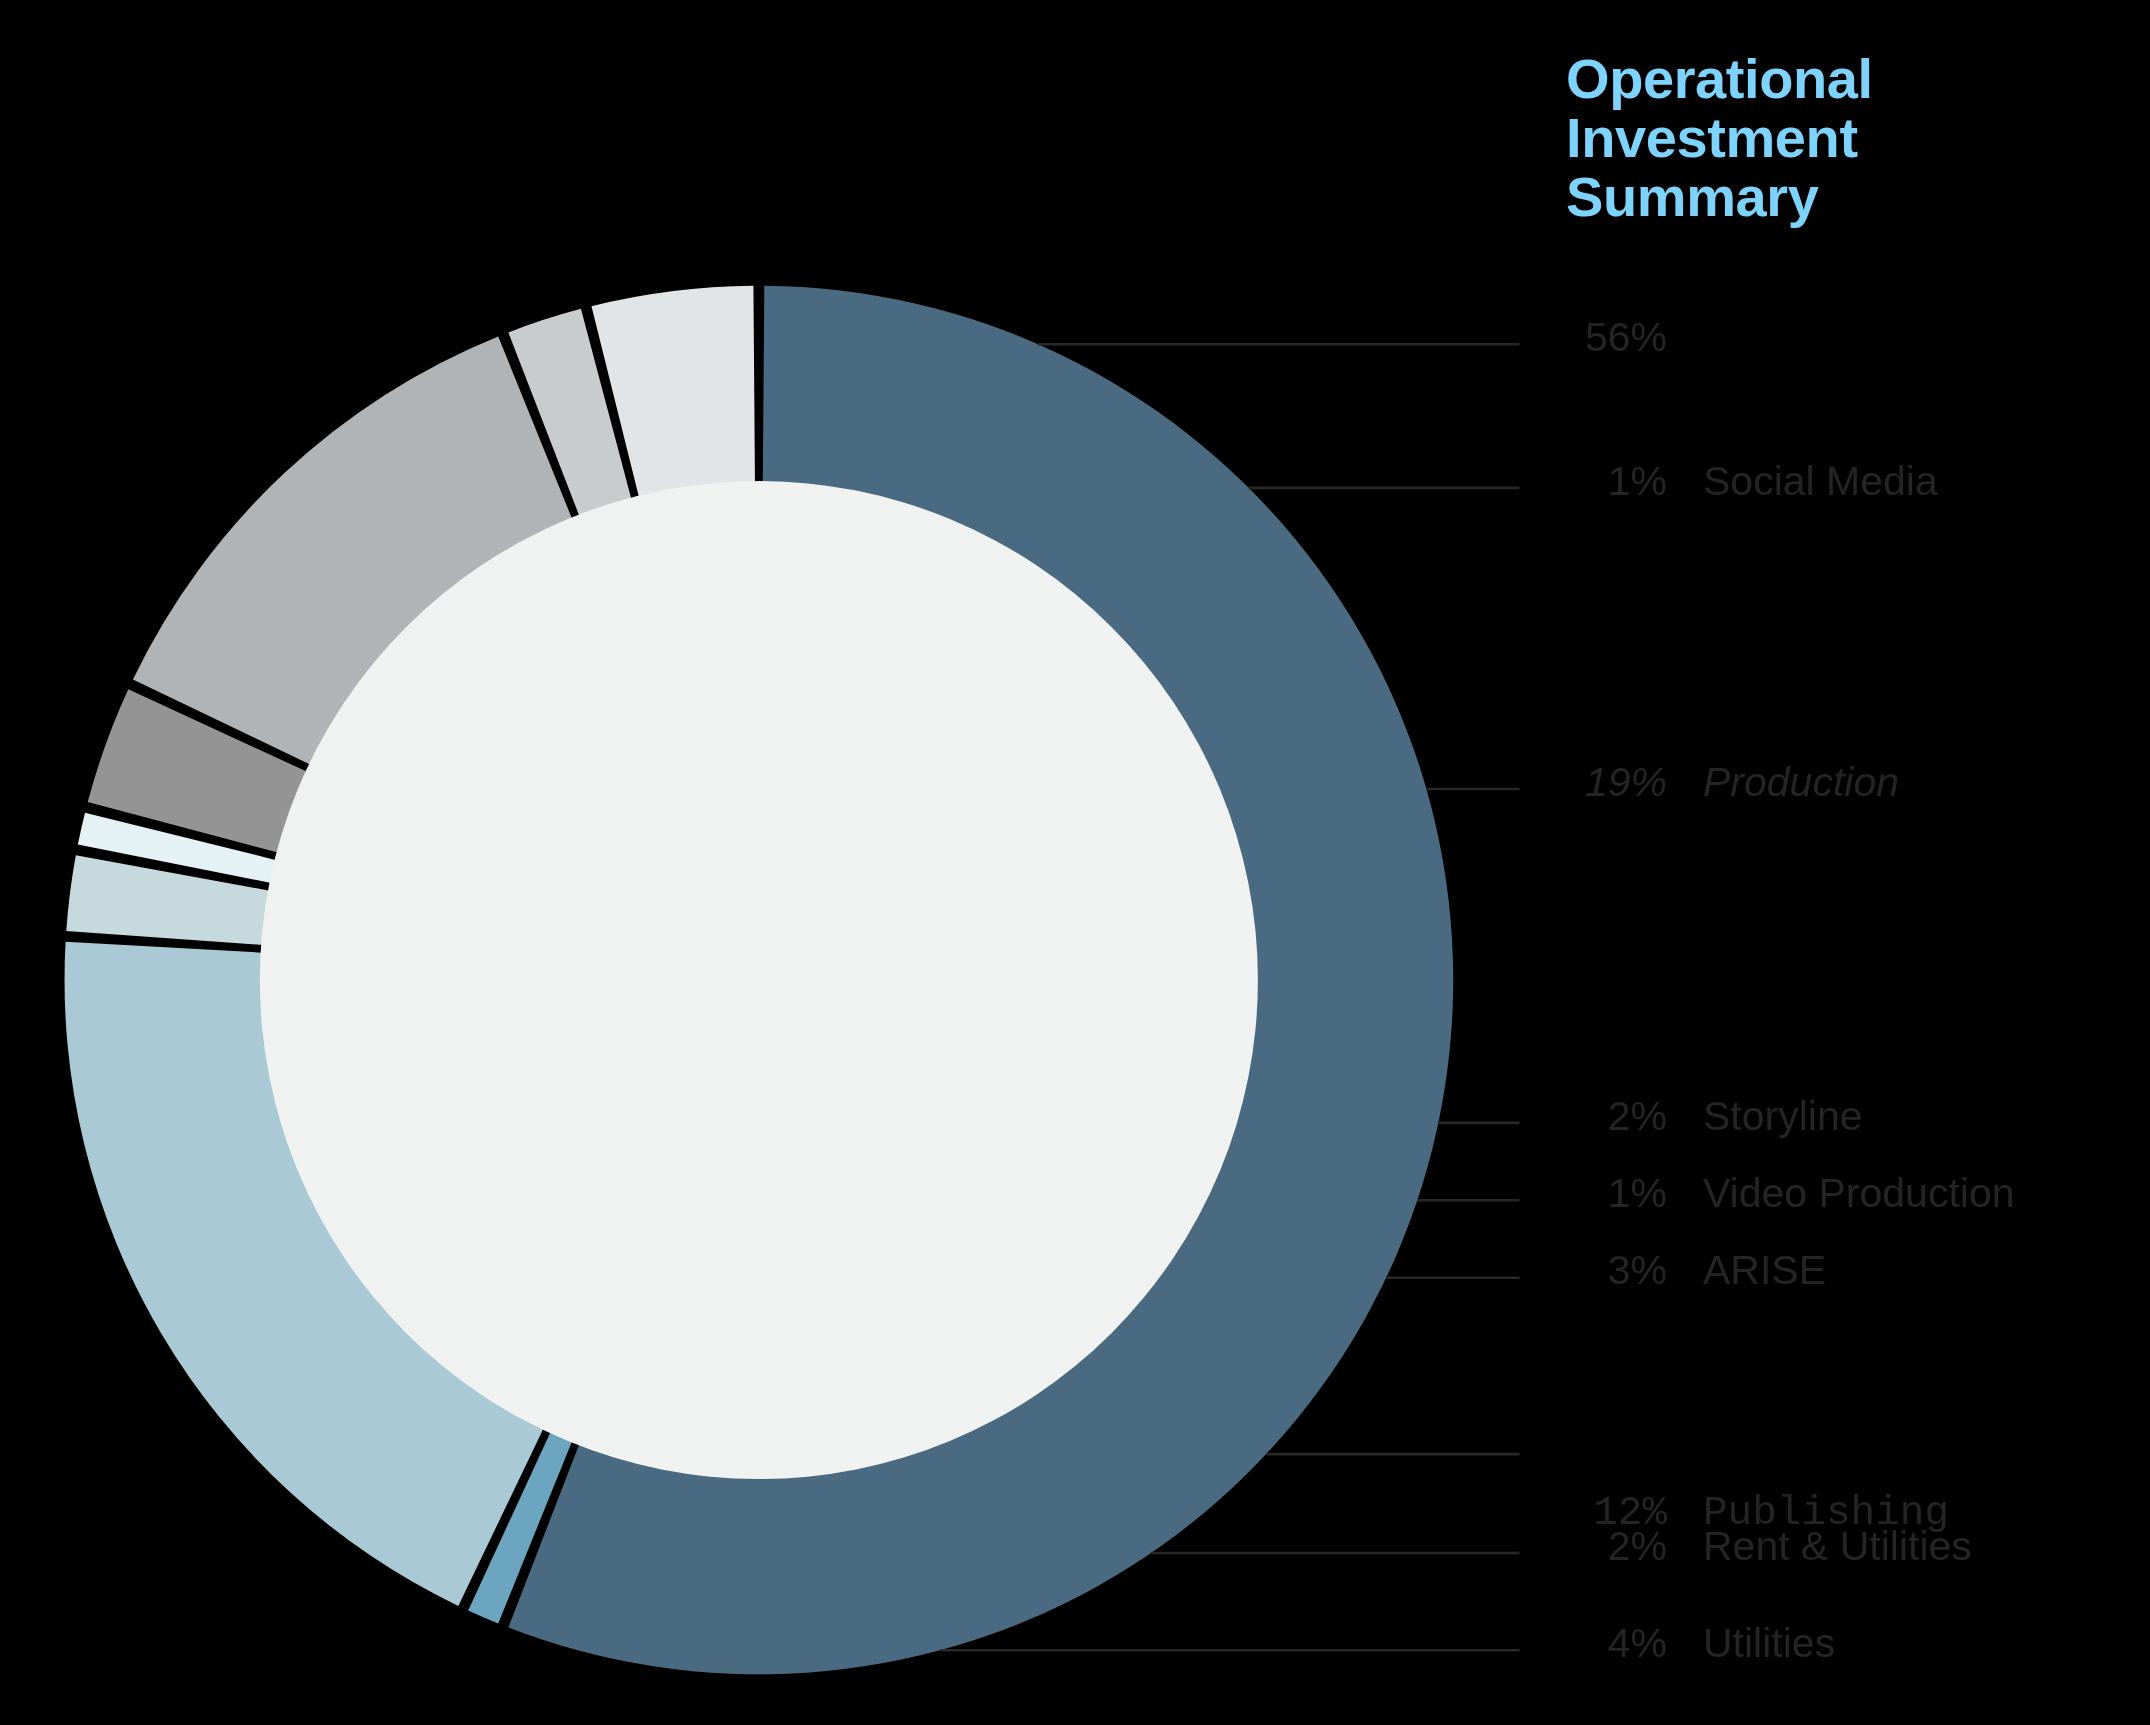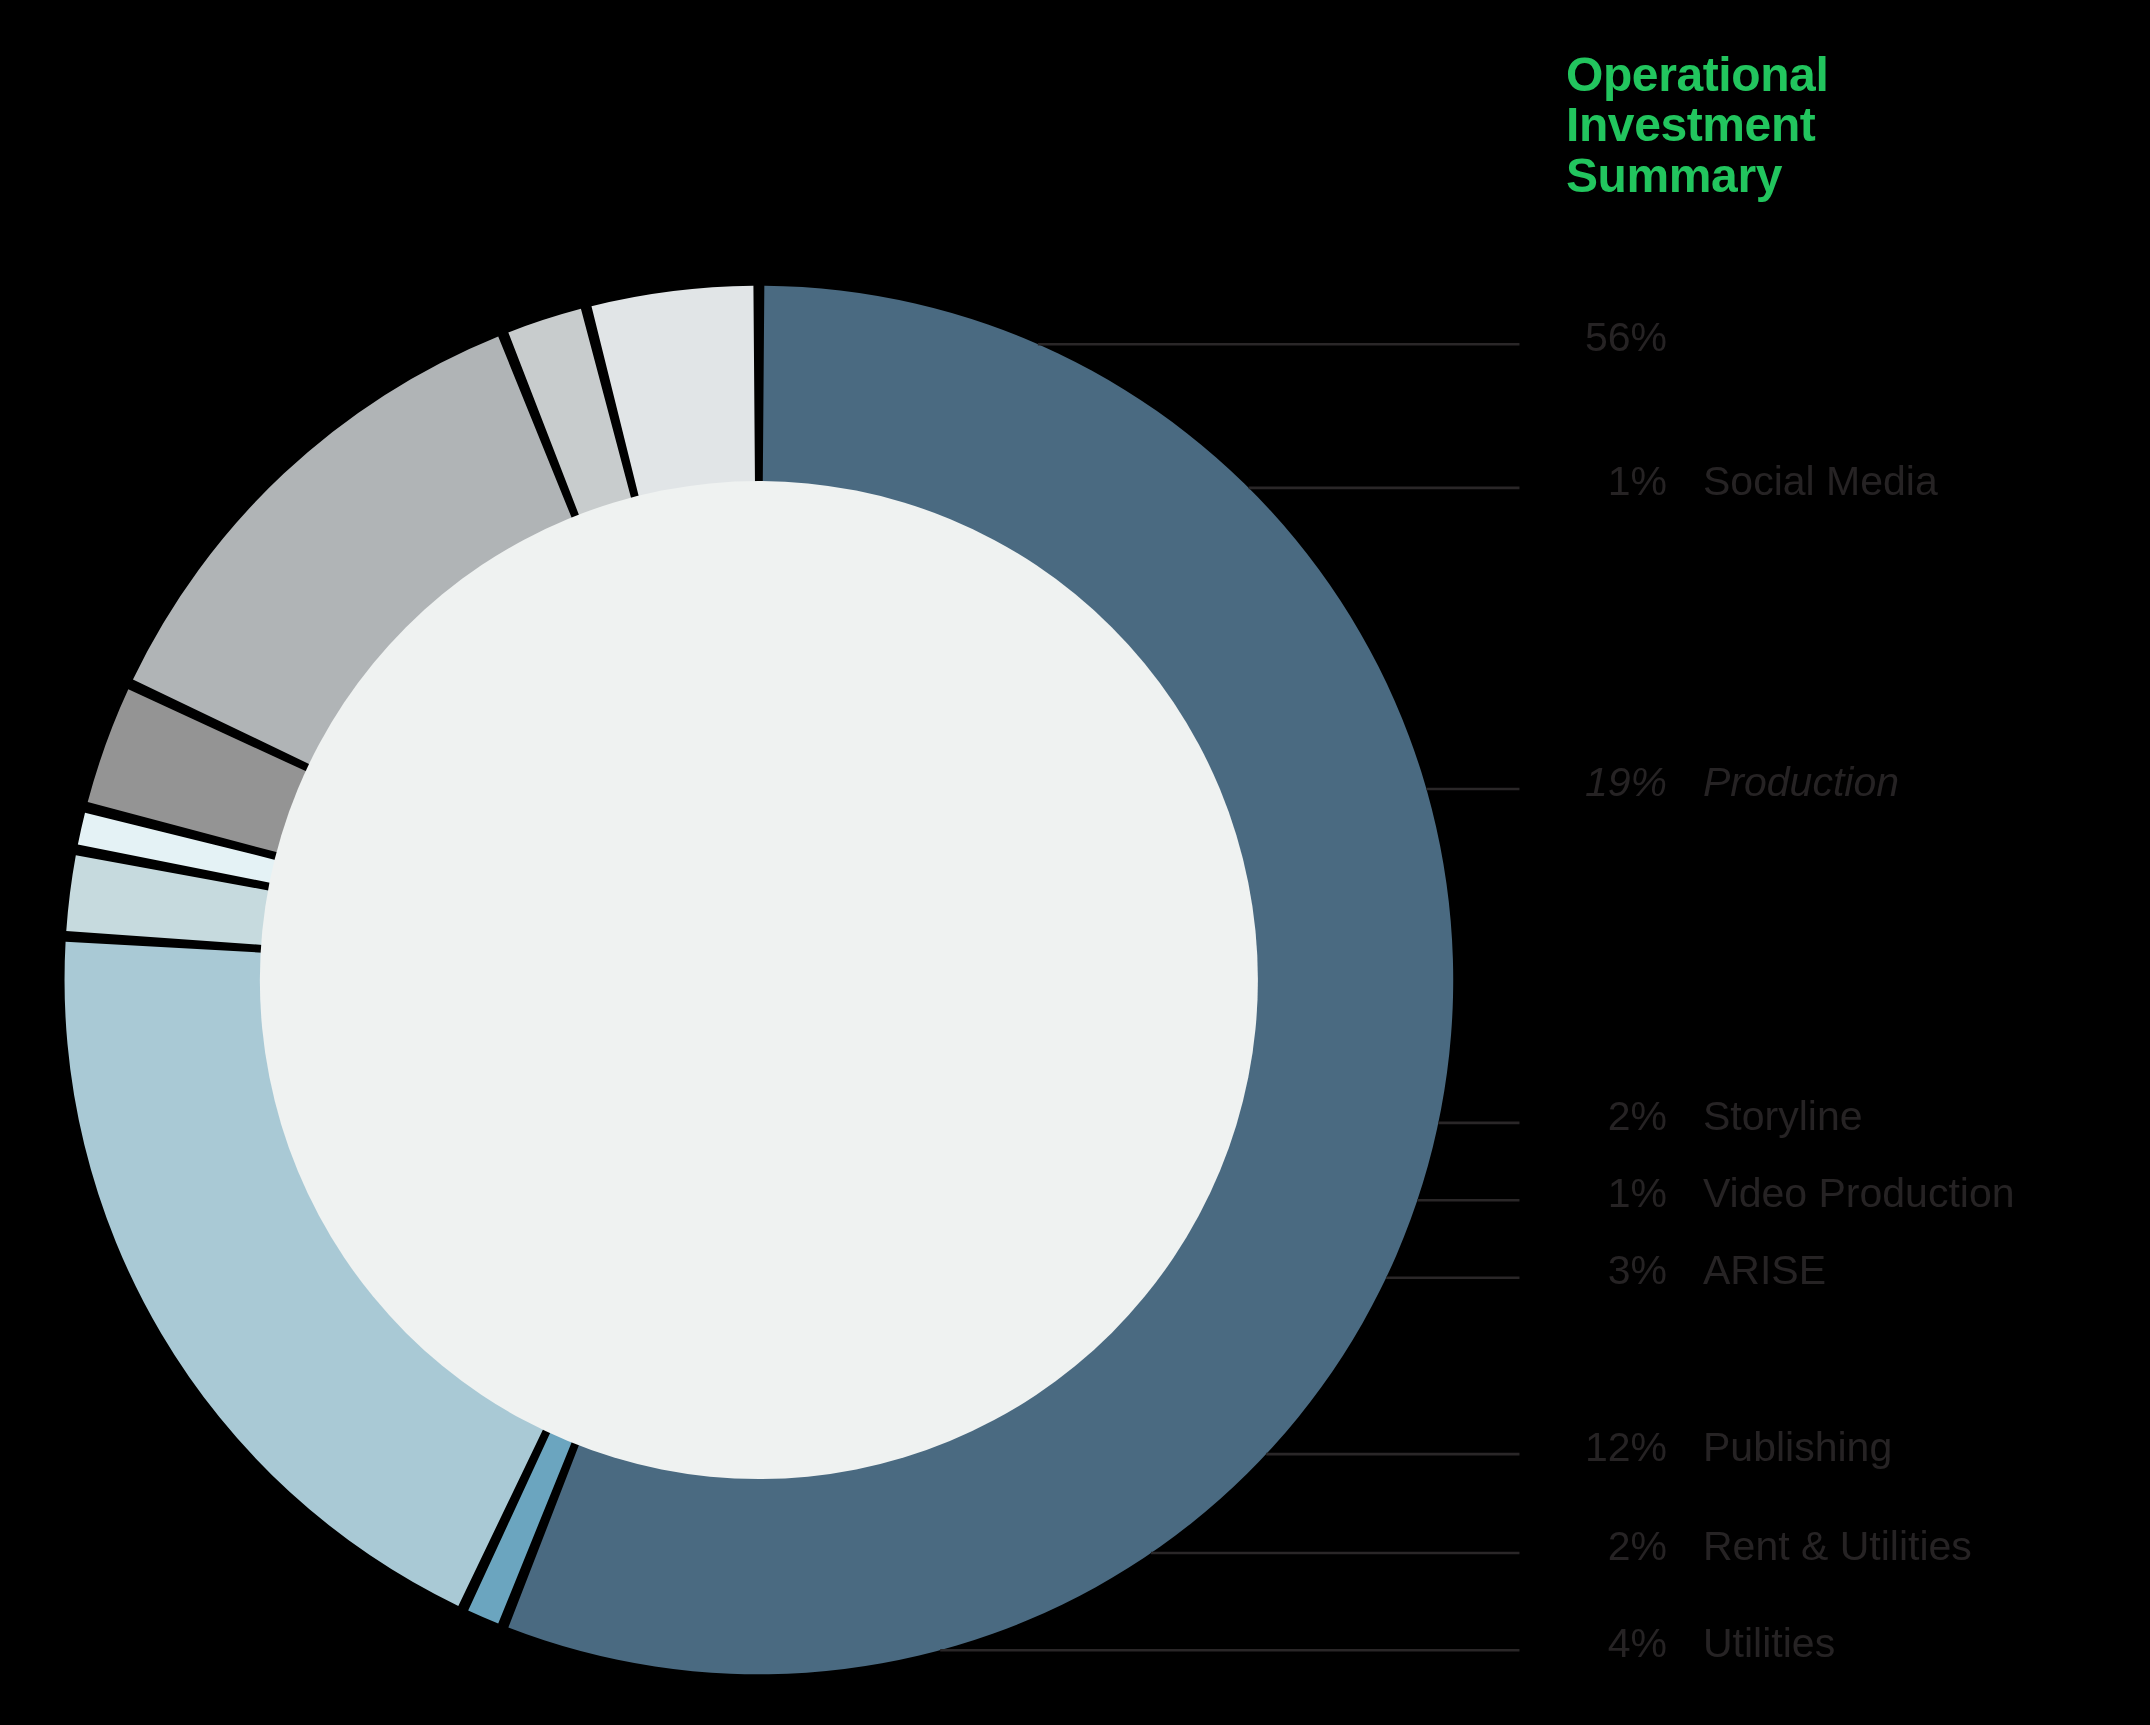--- a/index.html
+++ b/index.html
@@ -46,24 +46,24 @@
     top: 0;
     width: 602px;
     height: 1726px;
   }
 
   .legend-title {
     position: absolute;
     left: 26px;
     top: 50px;
     width: 361px;
-    font-size: 48px;
+    font-size: 56px;
     font-weight: bold;
     line-height: 1.05;
-    color: #22c55e;
+    color: #7dd3fc;
     letter-spacing: -0.4px;
     white-space: pre-line;
   }
 
   .legend-row {
     position: absolute;
     left: 0;
     width: 602px;
     display: flex;
     align-items: flex-start;
@@ -150,21 +150,21 @@
           <div class="legend-label">Storyline</div>
         </div>
         <div class="legend-row" style="top: 1171px;">
           <div class="legend-pct">1%</div>
           <div class="legend-label">Video Production</div>
         </div>
         <div class="legend-row" style="top: 1248px;">
           <div class="legend-pct">3%</div>
           <div class="legend-label">ARISE</div>
         </div>
-        <div class="legend-row" style="top: 1425px;">
+        <div class="legend-row" style="top: 1491px; font-family: Liberation Mono, monospace;">
           <div class="legend-pct">12%</div>
           <div class="legend-label">Publishing</div>
         </div>
         <div class="legend-row" style="top: 1524px;">
           <div class="legend-pct">2%</div>
           <div class="legend-label">Rent &amp; Utilities</div>
         </div>
         <div class="legend-row" style="top: 1621px;">
           <div class="legend-pct">4%</div>
           <div class="legend-label">Utilities</div>

